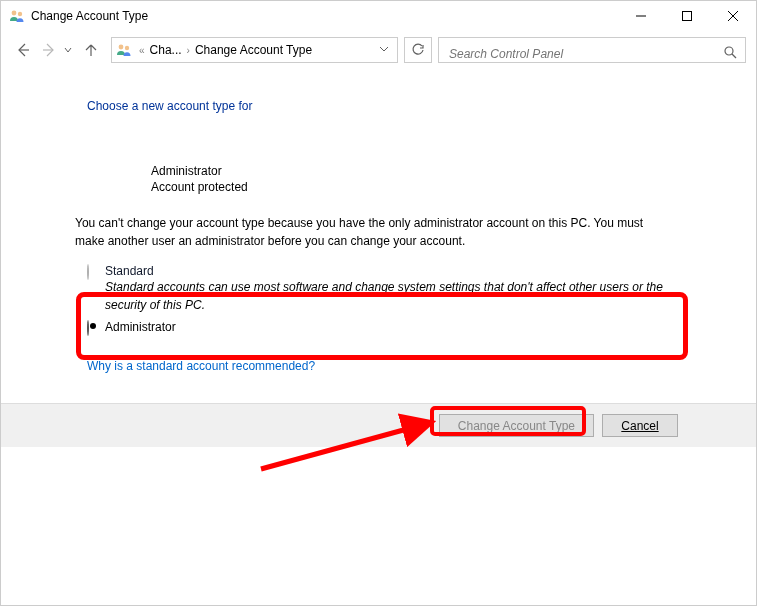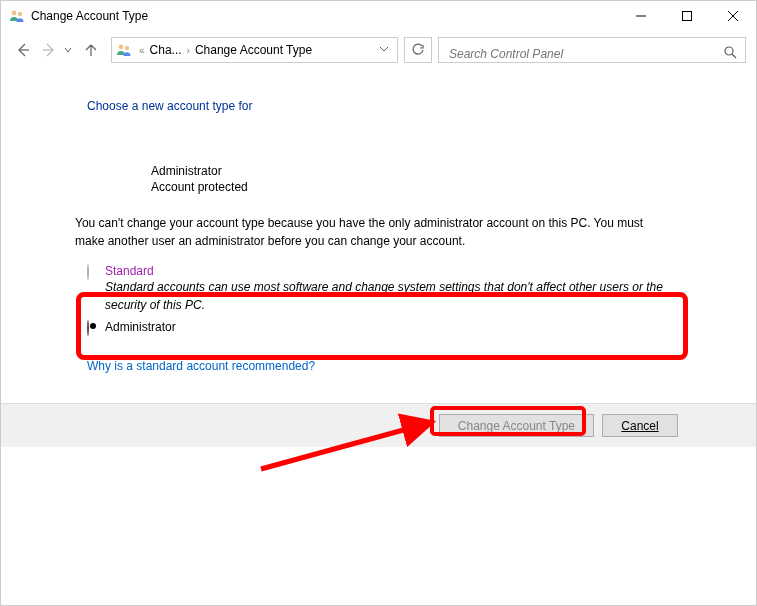--- a/index.html
+++ b/index.html
@@ -167,21 +167,21 @@
       padding: 0 86px;
       position: relative;
     }
     .option {
       font-size: 12px;
       padding-left: 18px;
       position: relative;
       margin-bottom: 6px;
     }
     .option-title { margin-bottom: 1px; }
-    .option.disabled .option-title { color: #a21caf; }
+    .option.disabled .option-title { color: #0f172a; }
     .option-desc { line-height: 1.45; font-style: italic; }
     .radio {
       position: absolute;
       left: 0;
       top: 1px;
       width: 12px;
       height: 12px;
     }
     .radio-circle {
       width: 12px;

